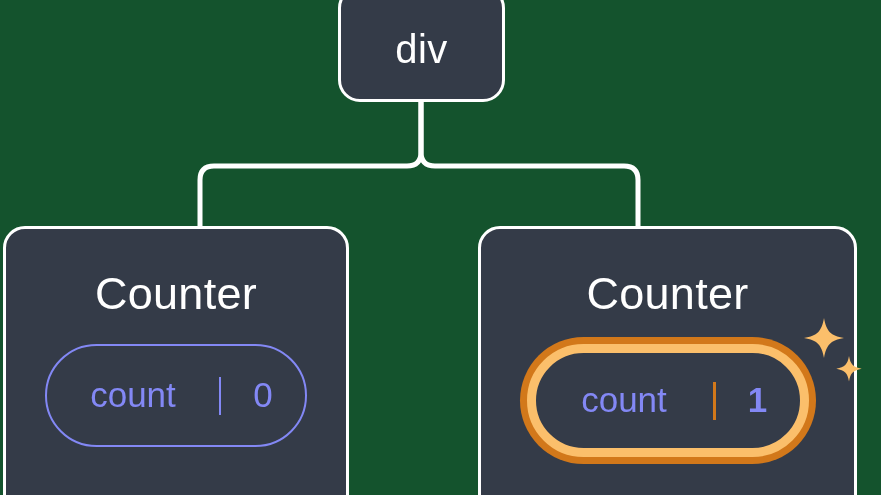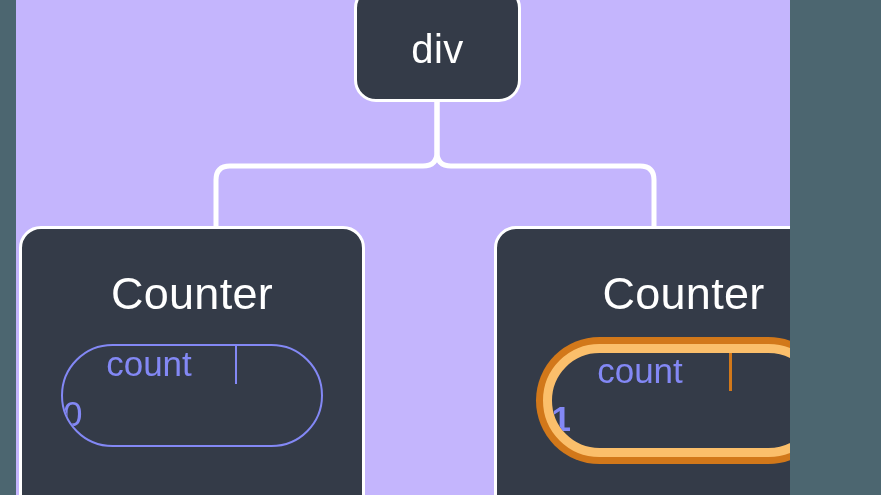--- a/index.html
+++ b/index.html
@@ -3,26 +3,25 @@
 <meta charset="utf-8">
 <title>Component Tree Diagram</title>
 <style>
   html, body {
     margin: 0;
     padding: 0;
     background: #4c6670;
   }
   #stage {
     position: relative;
-    width: 774px;
+    width: 881px;
     height: 495px;
-    background: #c4b5fd;
+    background: #14532d;
     overflow: hidden;
     font-family: "Liberation Sans", "DejaVu Sans", sans-serif;
-    margin-left: 16px;
   }
 
   
   #connectors {
     position: absolute;
     left: 0; top: 0;
     width: 881px;
     height: 495px;
     pointer-events: none;
   }
@@ -74,24 +73,23 @@
   }
 
   
   .pill-wrap {
     position: relative;
     margin-top: 28px;
   }
   .pill {
     box-sizing: border-box;
     display: flex;
-    align-items: flex-start;
+    align-items: center;
     border-radius: 999px;
     overflow: hidden;
-    flex-direction: column;
   }
   .pill-label, .pill-value {
     display: flex;
     align-items: center;
     justify-content: center;
     line-height: 1;
   }
 
   
   .pill.plain {

